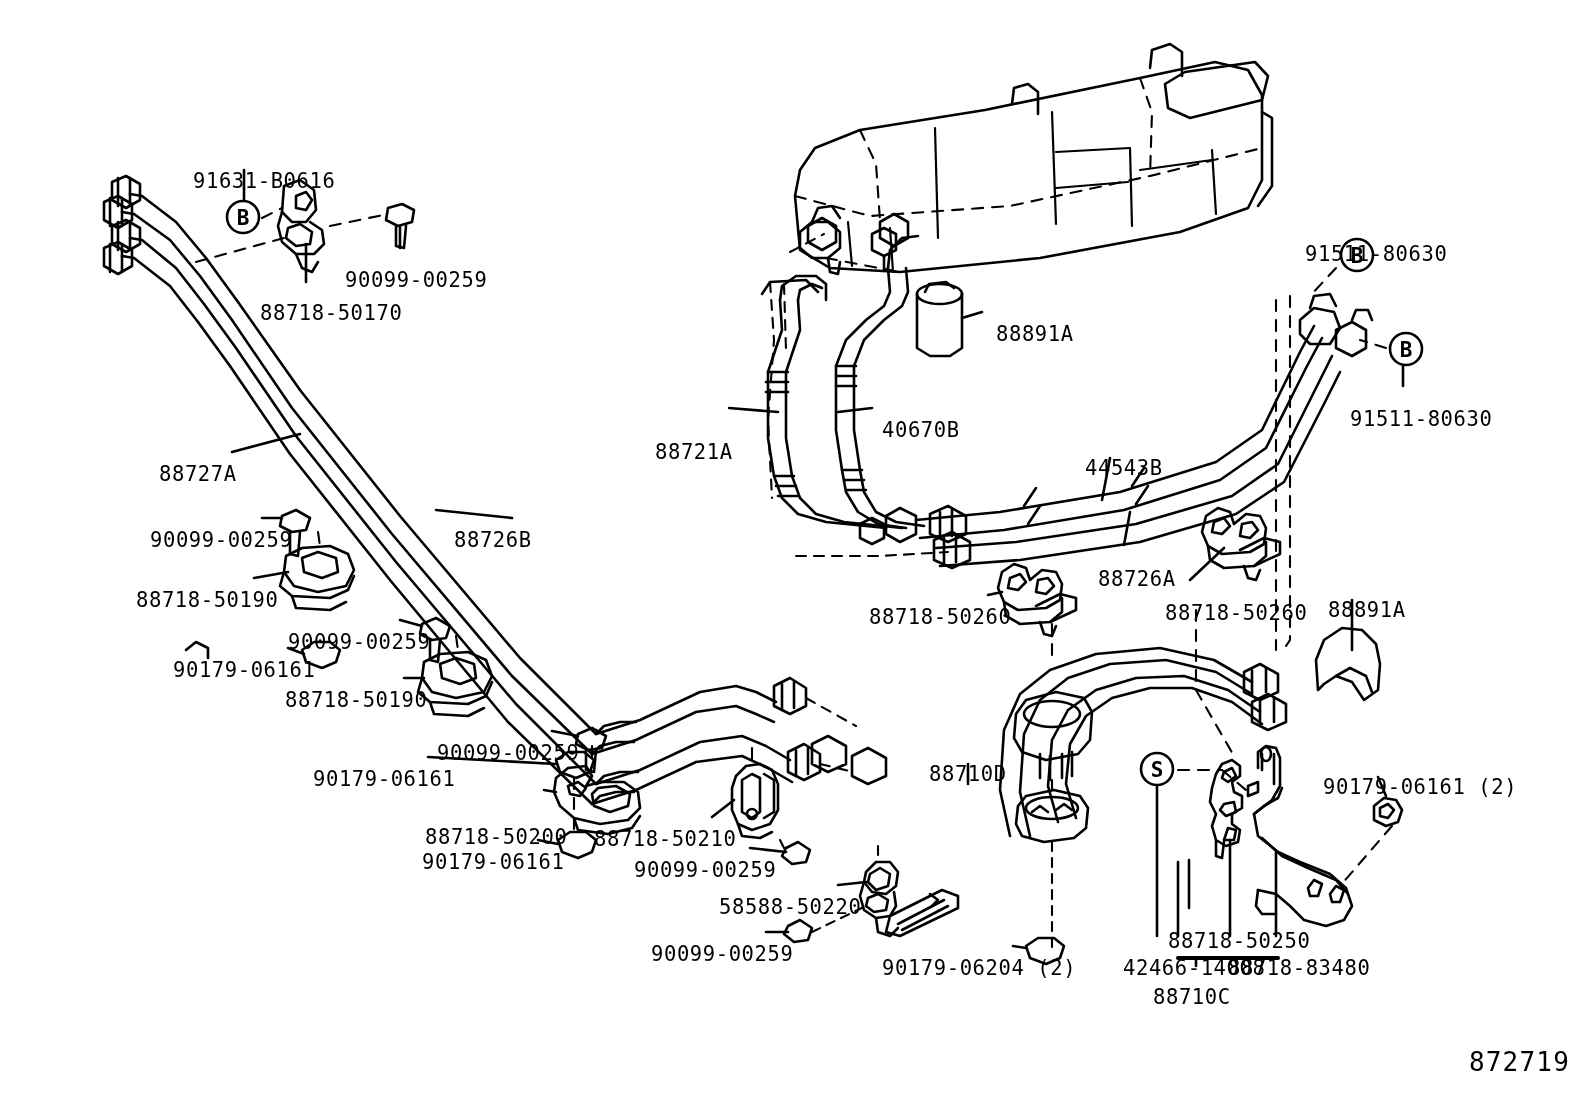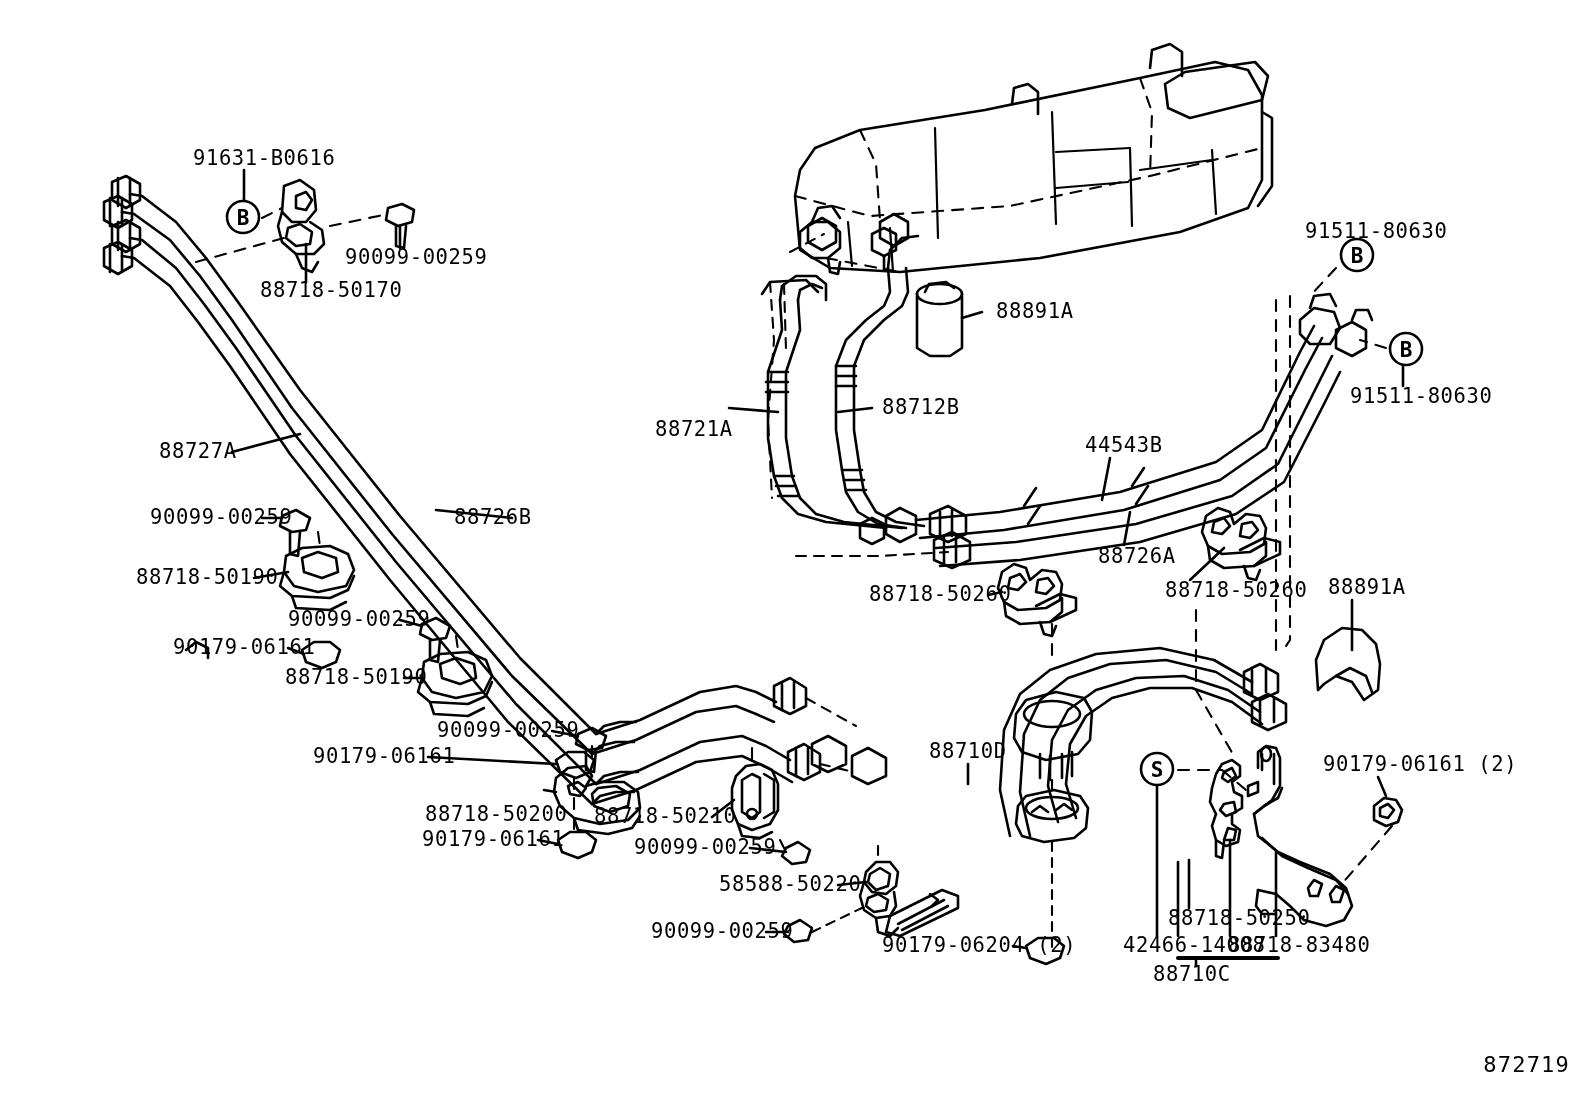--- a/index.html
+++ b/index.html
@@ -12,25 +12,26 @@
   #art{position:absolute;left:0;top:0;width:1592px;height:1099px;}
   .lbl{
     position:absolute;
     font-family:"DejaVu Sans Mono", monospace;
     font-size:20.5px;
     letter-spacing:0.6px;
     color:#000;
     white-space:nowrap;
     line-height:1;
     font-weight:500;
+    margin-top:23px;
   }
   .dwg{
     position:absolute;right:22px;bottom:22px;
     font-family:"DejaVu Sans Mono", monospace;
-    font-size:22px;letter-spacing:1.2px;color:#000;white-space:nowrap;
+    font-size:26px;letter-spacing:1.2px;color:#000;white-space:nowrap;
   }
 </style>
 </head>
 <body>
 
 <div id="stage">
 
   <svg id="art" viewBox="0 0 1592 1099">
     <g fill="none" stroke="#000" stroke-width="2.6" stroke-linecap="round" stroke-linejoin="round">
 
@@ -409,21 +410,21 @@
   <div class="lbl" style="left:425px;top:804px">88718-50200</div>
   <div class="lbl" style="left:594px;top:806px">88718-50210</div>
   <div class="lbl" style="left:422px;top:829px">90179-06161</div>
   <div class="lbl" style="left:634px;top:837px">90099-00259</div>
   <div class="lbl" style="left:719px;top:874px">58588-50220</div>
   <div class="lbl" style="left:651px;top:921px">90099-00259</div>
   <div class="lbl" style="left:882px;top:935px">90179-06204 (2)</div>
 
   <div class="lbl" style="left:996px;top:301px">88891A</div>
   <div class="lbl" style="left:655px;top:419px">88721A</div>
-  <div class="lbl" style="left:882px;top:397px">88712B</div>
+  <div class="lbl" style="left:882px;top:397px">40670B</div>
   <div class="lbl" style="left:1085px;top:435px">44543B</div>
   <div class="lbl" style="left:1098px;top:546px">88726A</div>
   <div class="lbl" style="left:869px;top:584px">88718-50260</div>
   <div class="lbl" style="left:1165px;top:580px">88718-50260</div>
   <div class="lbl" style="left:1328px;top:577px">88891A</div>
   <div class="lbl" style="left:1305px;top:221px">91511-80630</div>
   <div class="lbl" style="left:1350px;top:386px">91511-80630</div>
   <div class="lbl" style="left:929px;top:741px">88710D</div>
   <div class="lbl" style="left:1323px;top:754px">90179-06161 (2)</div>
   <div class="lbl" style="left:1168px;top:908px">88718-50250</div>

